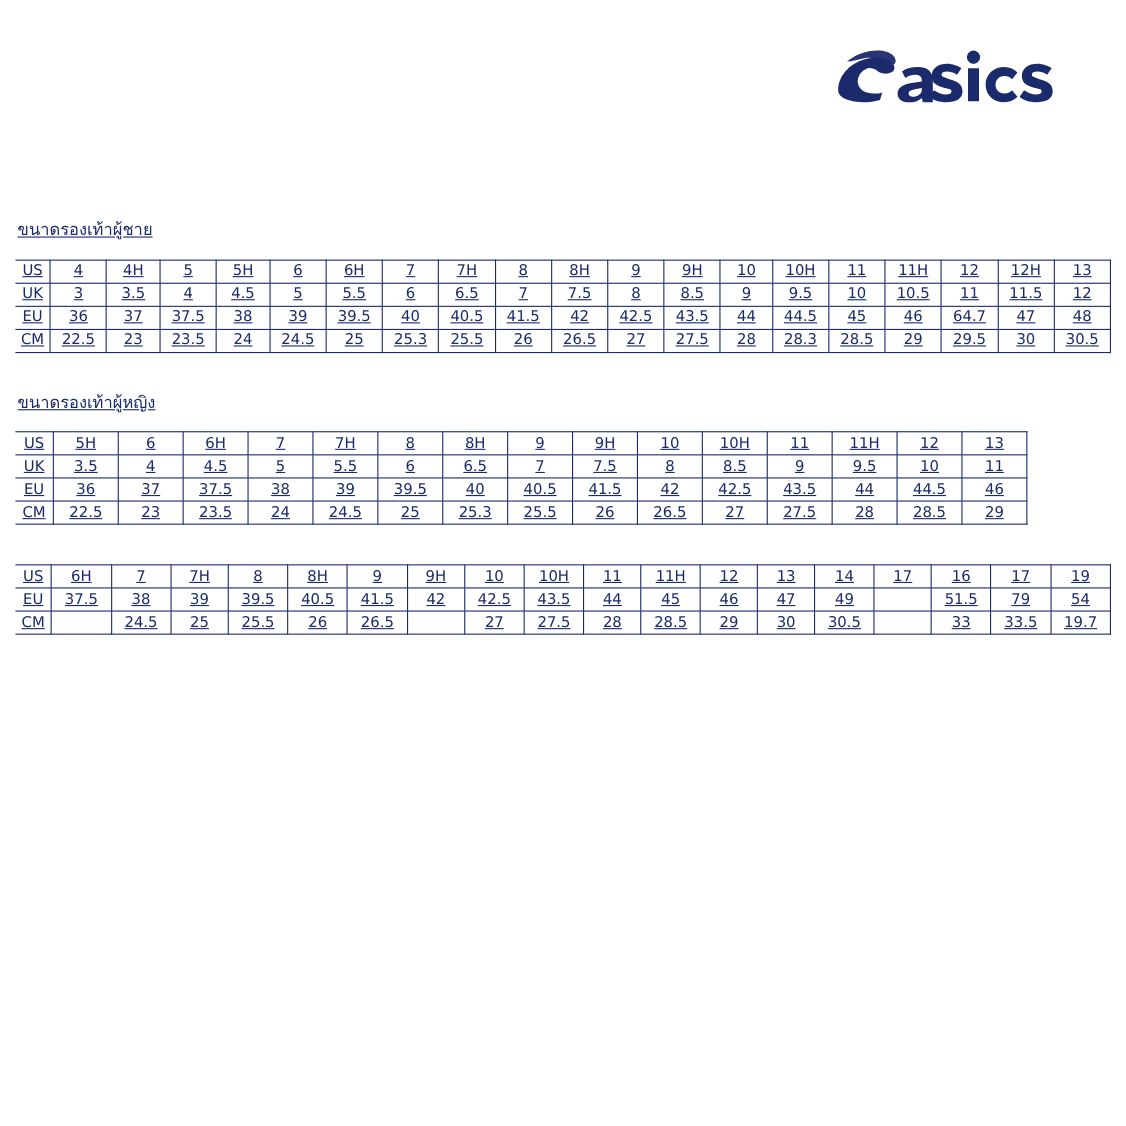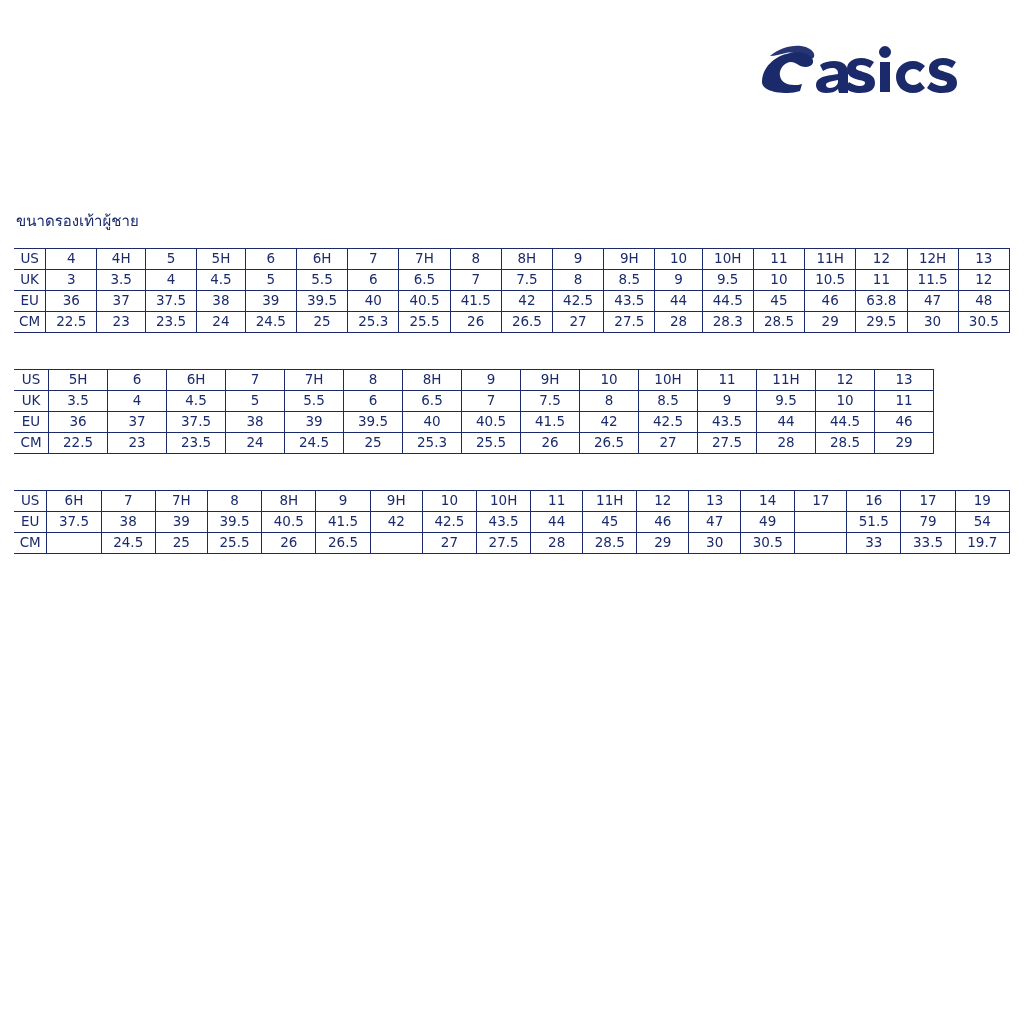--- a/index.html
+++ b/index.html
@@ -23,22 +23,23 @@
     right: 48px;
     width: 220px;
     height: 70px;
   }
   .logo-wrap svg { display: block; }
 
   
   .sheet {
     position: absolute;
     left: 14px;
-    top: 212px;
+    top: 200px;
     width: 996px;
+    text-decoration: underline;
   }
   .section { margin-bottom: 36px; }
   .section-title {
     font-size: 15px;
     color: #1b2a6b;
     margin: 0 0 16px 2px;
     font-weight: 400;
     line-height: 1.3;
   }
 
@@ -159,21 +160,21 @@
           <td>40</td>
           <td>40.5</td>
           <td>41.5</td>
           <td>42</td>
           <td>42.5</td>
           <td>43.5</td>
           <td>44</td>
           <td>44.5</td>
           <td>45</td>
           <td>46</td>
-          <td>63.8</td>
+          <td>64.7</td>
           <td>47</td>
           <td>48</td>
         </tr>
         <tr>
           <td class="rowhead">CM</td>
           <td>22.5</td>
           <td>23</td>
           <td>23.5</td>
           <td>24</td>
           <td>24.5</td>
@@ -190,20 +191,21 @@
           <td>29</td>
           <td>29.5</td>
           <td>30</td>
           <td>30.5</td>
         </tr>
       </tbody>
     </table>
   </div>
 
   <div class="section">
+    <div class="section-title">ขนาดรองเท้าผู้หญิง</div>
     <table class="size-table women">
       <tbody>
         <tr>
           <td class="rowhead">US</td>
           <td>5H</td>
           <td>6</td>
           <td>6H</td>
           <td>7</td>
           <td>7H</td>
           <td>8</td>

